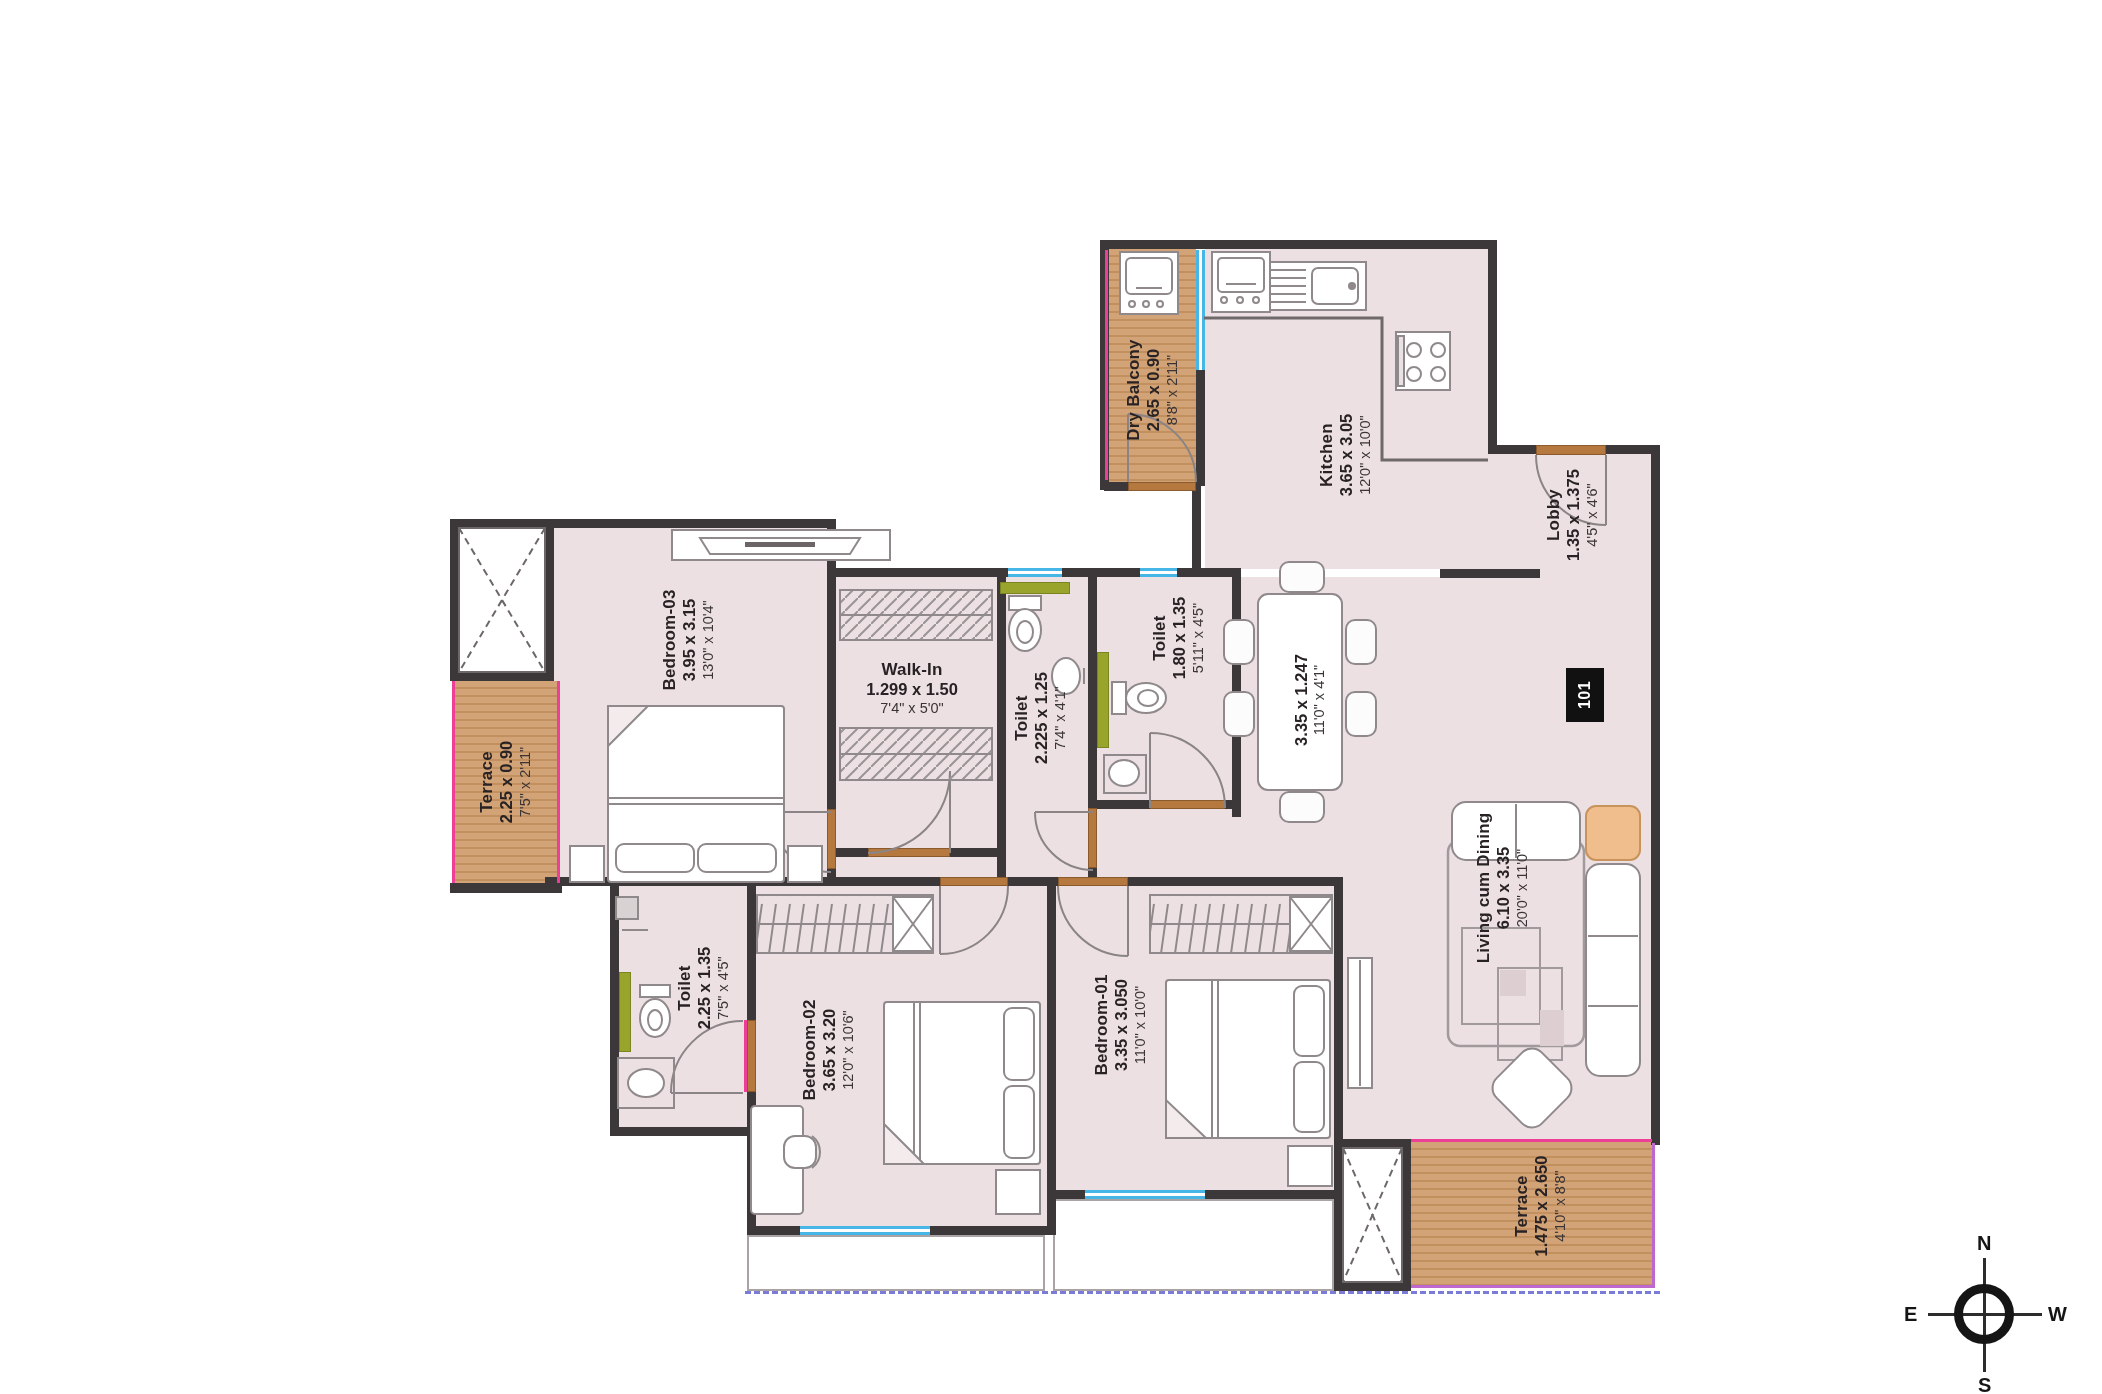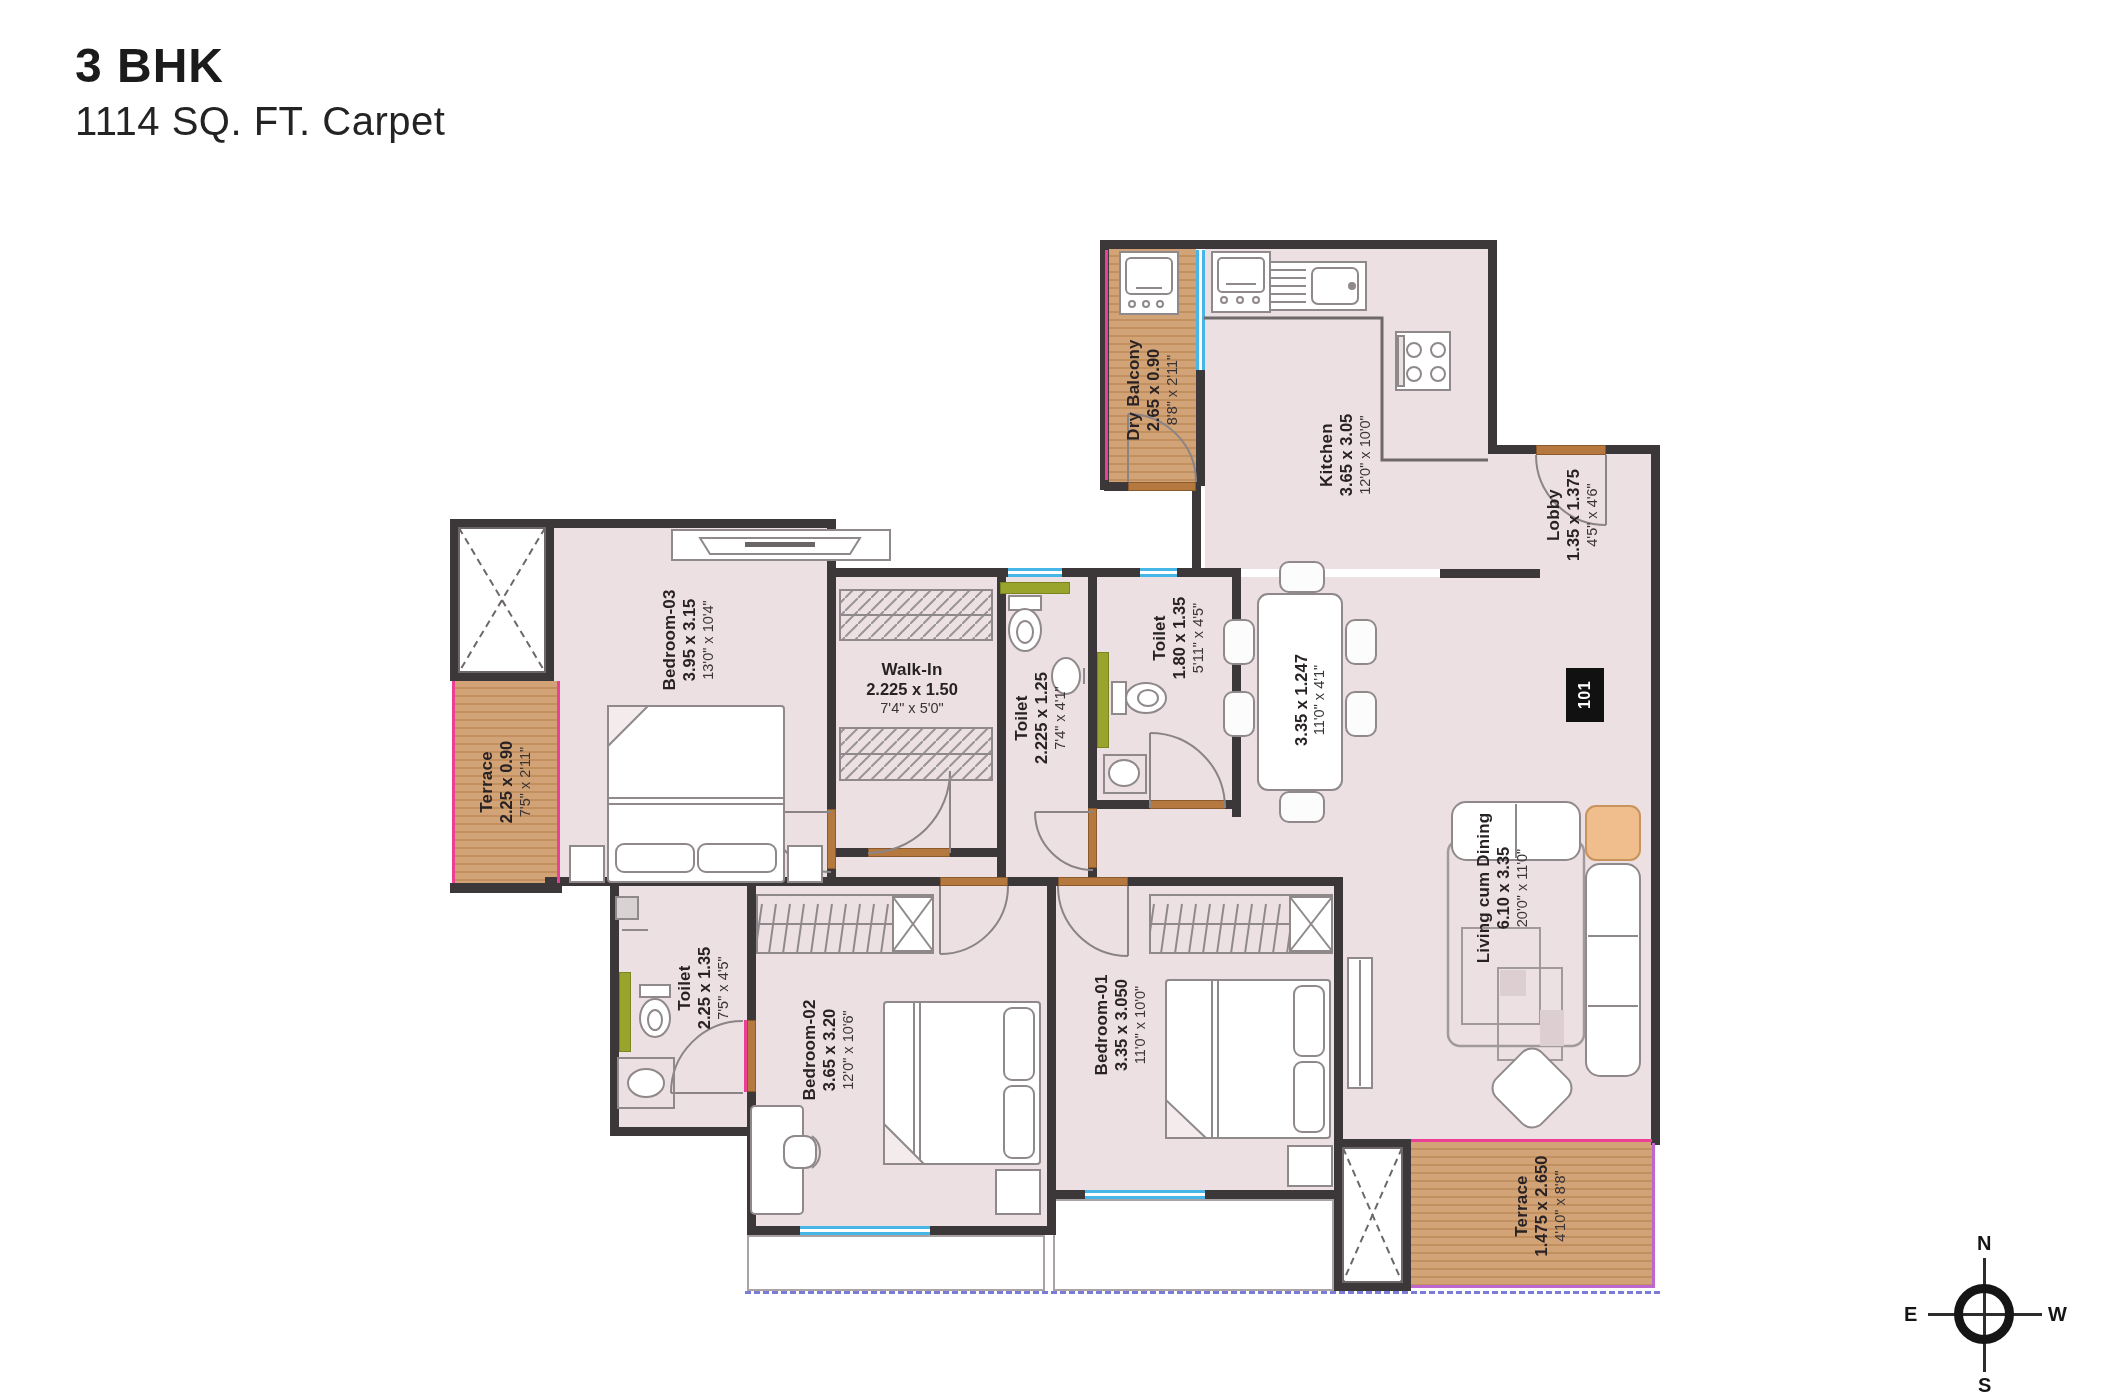--- a/index.html
+++ b/index.html
@@ -37,24 +37,20 @@
   #svgl{position:absolute;left:0;top:0;z-index:30;pointer-events:none;}
   .compass-ring{position:absolute;left:1954px;top:1284px;width:60px;height:60px;border:9px solid #151515;border-radius:50%;z-index:50;}
   .compass-line{position:absolute;background:#2c2c2c;z-index:49;}
   .compass-letter{position:absolute;font-weight:700;font-size:20px;color:#151515;z-index:50;}
 </style>
 </head>
 <body>
 
 <div id="stage">
 
-  <div id="title">
-    <span class="t1">3 BHK</span>
-    <span class="t2">1114 SQ. FT. Carpet</span>
-  </div>
 
   <div class="fl" style="left:1205px;top:249px;width:283px;height:320px"></div>
   <div class="fl" style="left:549px;top:528px;width:278px;height:349px"></div>
   <div class="fl" style="left:836px;top:577px;width:396px;height:271px"></div>
   <div class="fl" style="left:836px;top:808px;width:404px;height:69px"></div>
   <div class="fl" style="left:1240px;top:577px;width:248px;height:300px"></div>
   <div class="fl" style="left:1488px;top:454px;width:163px;height:689px"></div>
   <div class="fl" style="left:1343px;top:877px;width:145px;height:262px"></div>
   <div class="fl" style="left:614px;top:886px;width:133px;height:241px"></div>
   <div class="fl" style="left:756px;top:886px;width:291px;height:340px"></div>
@@ -367,21 +363,21 @@
     <span class="m">3.95 x 3.15</span>
     <span class="ft">13'0" x 10'4"</span>
   </div>
   <div class="lbl" style="left:505px;top:782px">
     <span class="nm">Terrace</span>
     <span class="m">2.25 x 0.90</span>
     <span class="ft">7'5" x 2'11"</span>
   </div>
   <div class="lbl h" style="left:912px;top:688px">
     <span class="nm">Walk-In</span>
-    <span class="m">2.225 x 1.50</span>
+    <span class="m">1.299 x 1.50</span>
     <span class="ft">7'4" x 5'0"</span>
   </div>
   <div class="lbl" style="left:1040px;top:718px">
     <span class="nm">Toilet</span>
     <span class="m">2.225 x 1.25</span>
     <span class="ft">7'4" x 4'1"</span>
   </div>
   <div class="lbl" style="left:1178px;top:638px">
     <span class="nm">Toilet</span>
     <span class="m">1.80 x 1.35</span>

